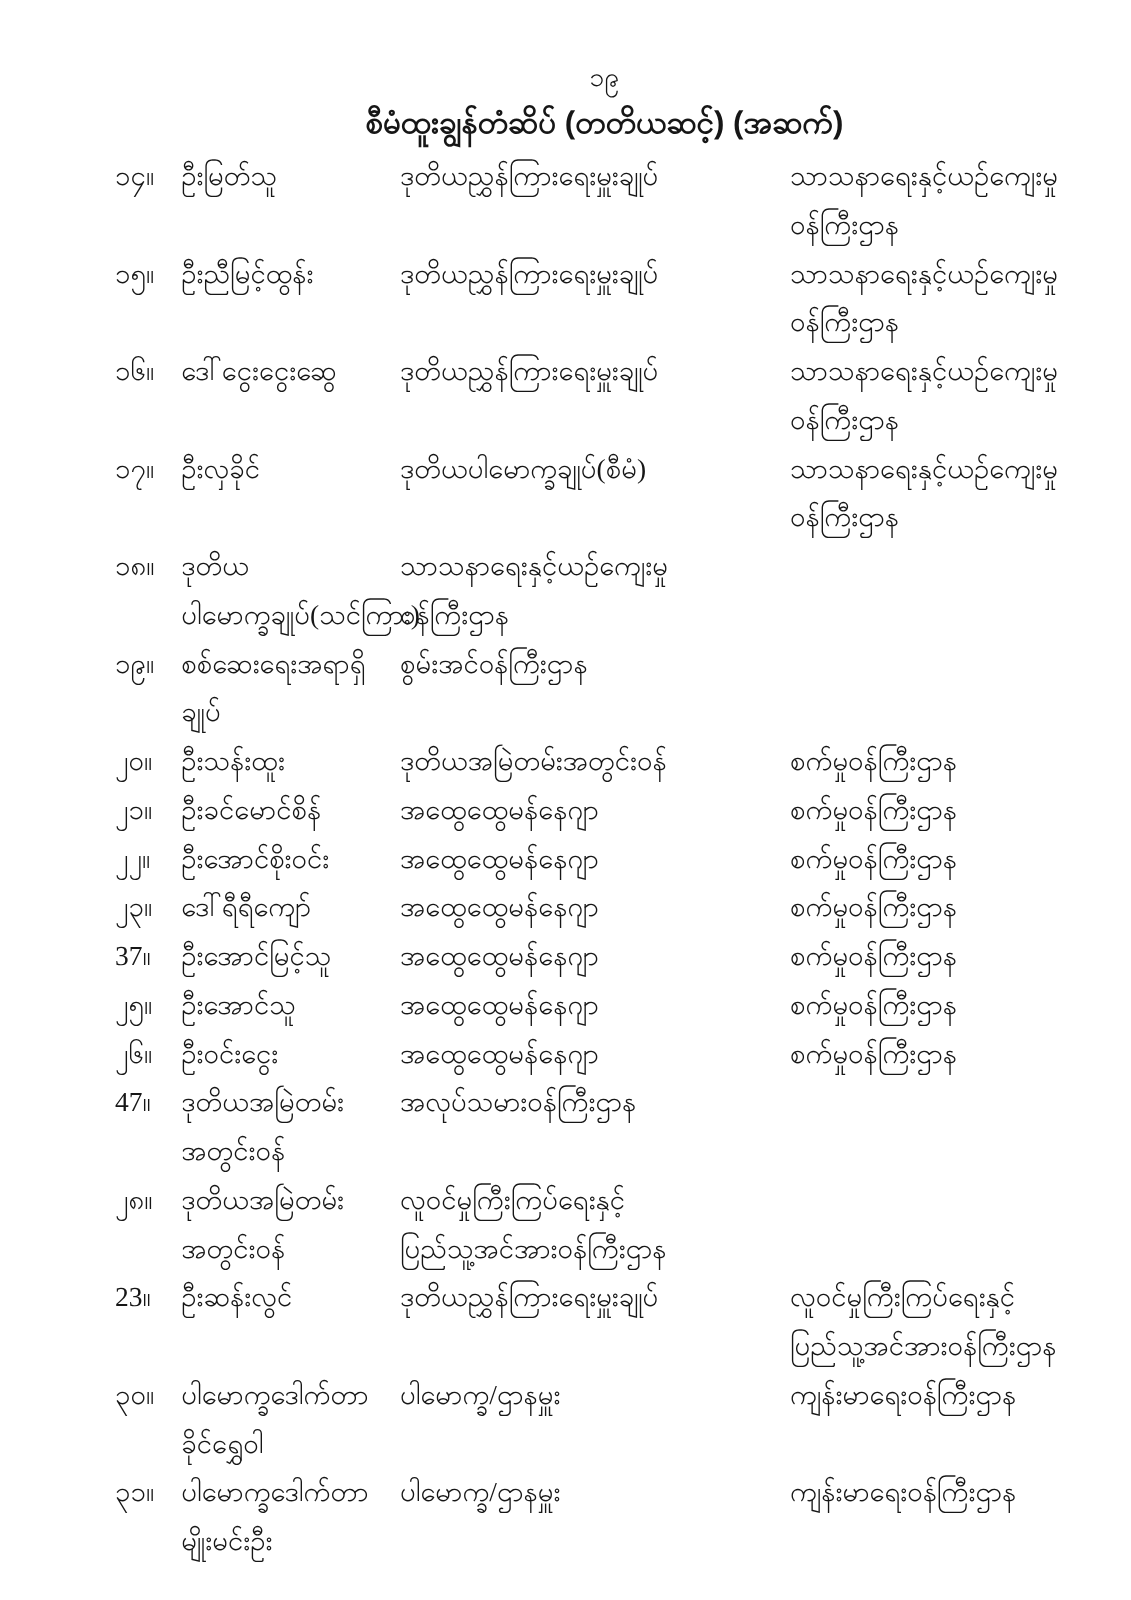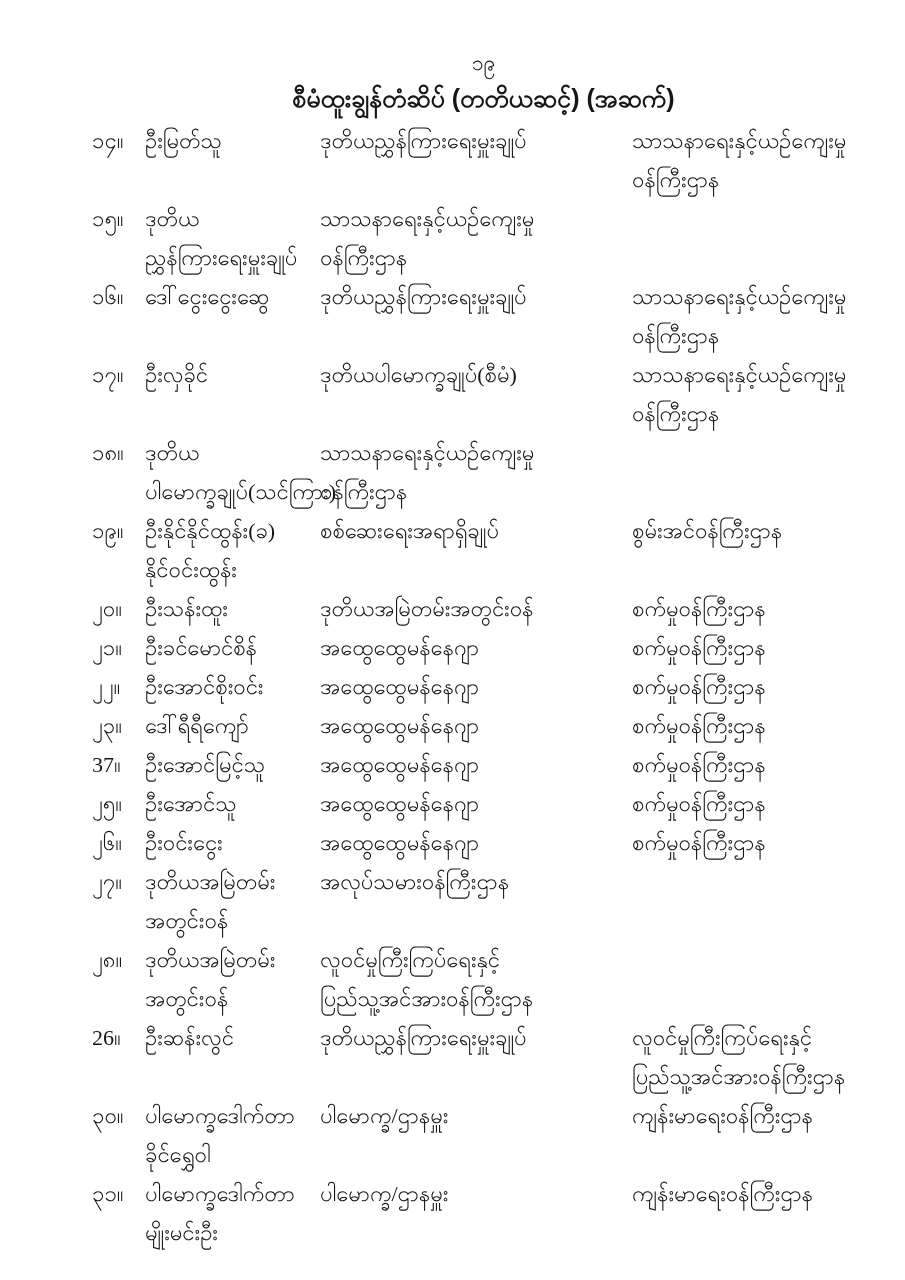--- a/index.html
+++ b/index.html
@@ -68,20 +68,21 @@
     <div class="row">
       <div class="cell">၁၄။</div>
       <div class="cell">ဦးမြတ်သူ</div>
       <div class="cell">ဒုတိယညွှန်ကြားရေးမှူးချုပ်</div>
       <div class="cell">သာသနာရေးနှင့်ယဉ်ကျေးမှု
 ဝန်ကြီးဌာန</div>
     </div>
 
     <div class="row">
       <div class="cell">၁၅။</div>
+      <div class="cell">ဦးညီမြင့်ထွန်း</div>
       <div class="cell">ဒုတိယညွှန်ကြားရေးမှူးချုပ်</div>
       <div class="cell">သာသနာရေးနှင့်ယဉ်ကျေးမှု
 ဝန်ကြီးဌာန</div>
     </div>
 
     <div class="row">
       <div class="cell">၁၆။</div>
       <div class="cell">ဒေါ်ငွေးငွေးဆွေ</div>
       <div class="cell">ဒုတိယညွှန်ကြားရေးမှူးချုပ်</div>
       <div class="cell">သာသနာရေးနှင့်ယဉ်ကျေးမှု
@@ -98,22 +99,20 @@
 
     <div class="row">
       <div class="cell">၁၈။</div>
       <div class="cell">ဒုတိယပါမောက္ခချုပ်(သင်ကြား)</div>
       <div class="cell">သာသနာရေးနှင့်ယဉ်ကျေးမှု
 ဝန်ကြီးဌာန</div>
     </div>
 
     <div class="row">
       <div class="cell">၁၉။</div>
-      <div class="cell">ဦးနိုင်နိုင်ထွန်း(ခ)
-နိုင်ဝင်းထွန်း</div>
       <div class="cell">စစ်ဆေးရေးအရာရှိချုပ်</div>
       <div class="cell">စွမ်းအင်ဝန်ကြီးဌာန</div>
     </div>
 
     <div class="row">
       <div class="cell">၂၀။</div>
       <div class="cell">ဦးသန်းထူး</div>
       <div class="cell">ဒုတိယအမြဲတမ်းအတွင်းဝန်</div>
       <div class="cell">စက်မှုဝန်ကြီးဌာန</div>
     </div>
@@ -154,34 +153,34 @@
     </div>
 
     <div class="row">
       <div class="cell">၂၆။</div>
       <div class="cell">ဦးဝင်းငွေး</div>
       <div class="cell">အထွေထွေမန်နေဂျာ</div>
       <div class="cell">စက်မှုဝန်ကြီးဌာန</div>
     </div>
 
     <div class="row">
-      <div class="cell">၂၇။</div>
+      <div class="cell">47။</div>
       <div class="cell">ဒုတိယအမြဲတမ်းအတွင်းဝန်</div>
       <div class="cell">အလုပ်သမားဝန်ကြီးဌာန</div>
     </div>
 
     <div class="row">
       <div class="cell">၂၈။</div>
       <div class="cell">ဒုတိယအမြဲတမ်းအတွင်းဝန်</div>
       <div class="cell">လူဝင်မှုကြီးကြပ်ရေးနှင့်
 ပြည်သူ့အင်အားဝန်ကြီးဌာန</div>
     </div>
 
     <div class="row">
-      <div class="cell">26။</div>
+      <div class="cell">23။</div>
       <div class="cell">ဦးဆန်းလွင်</div>
       <div class="cell">ဒုတိယညွှန်ကြားရေးမှူးချုပ်</div>
       <div class="cell">လူဝင်မှုကြီးကြပ်ရေးနှင့်
 ပြည်သူ့အင်အားဝန်ကြီးဌာန</div>
     </div>
 
     <div class="row">
       <div class="cell">၃၀။</div>
       <div class="cell">ပါမောက္ခဒေါက်တာ
 ခိုင်ရွှေဝါ</div>

